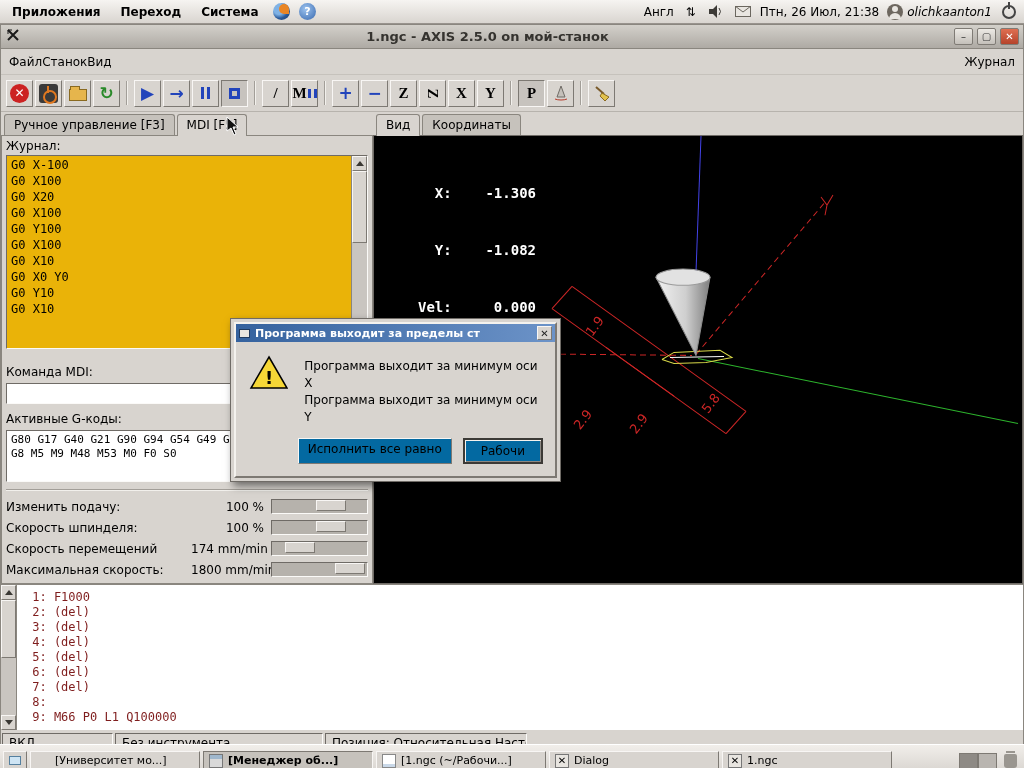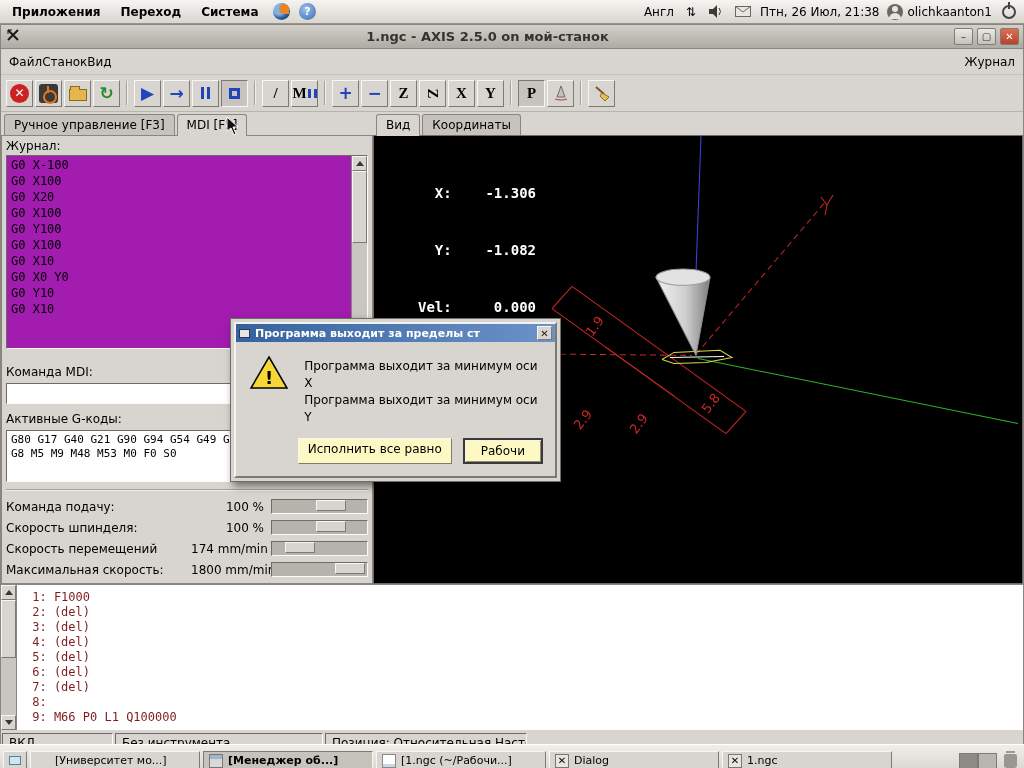--- a/index.html
+++ b/index.html
@@ -10,21 +10,21 @@
   
   .gnome-panel { position:absolute; top:0; left:0; width:1024px; height:24px; z-index:40;
     background:linear-gradient(#f6f4f1,#d9d5d0); border-bottom:1px solid #98938d;
     display:flex; justify-content:space-between; align-items:center; padding:0 6px; }
   .gp-left,.gp-right { display:flex; align-items:center; gap:8px; height:100%; }
   .gp-menu { padding:16px 6px; font-weight:bold; font-size:12px; display:flex; align-items:center; height:100%; cursor:default; }
   .gp-ico { width:18px; height:18px; display:inline-flex; align-items:center; justify-content:center; }
   .ff-ico { width:17px; height:17px; border-radius:50%; background:radial-gradient(circle at 35% 35%, #7fb2e5 0 35%, #2a5a9a 60%, #1a3a6a); position:relative; }
   .ff-ico::after { content:""; position:absolute; inset:1px 1px 6px 6px; border-radius:50% 50% 0 50%; background:#e98524; }
   .help-ico { width:17px; height:17px; border-radius:50%; background:radial-gradient(circle at 40% 35%, #9cc3ef, #3767ad); color:#fff; font-weight:bold; font-size:11px; text-align:center; line-height:17px; }
-  .user-badge { display:flex; align-items:center; gap:4px; }
+  .user-badge { display:flex; align-items:center; gap:4px;font-style:italic; }
   .user-ico { width:16px; height:16px; border-radius:50%; background:#6d675f; position:relative; }
   .user-ico::before { content:""; position:absolute; top:2px; left:5px; width:6px; height:6px; border-radius:50%; background:#e9e6e1; }
   .user-ico::after { content:""; position:absolute; bottom:1px; left:2px; width:12px; height:6px; border-radius:6px 6px 0 0; background:#e9e6e1; }
   .pwr-ico { width:14px; height:14px; border:2px solid #444; border-radius:50%; position:relative; }
   .pwr-ico::after { content:""; position:absolute; top:-5px; left:4px; width:2px; height:7px; background:#444; }
 
   
   .axis-window { position:absolute; top:24px; left:0; width:1024px; height:720px;
     display:flex; flex-direction:column; background:#d8d4cf; border:1px solid #8a867f; }
 
@@ -71,21 +71,21 @@
 
   .tabs-row { height:23px; flex:0 0 23px; display:flex; align-items:flex-end; padding-left:3px; gap:2px; }
   .tab { padding:3px 9px 3px; background:#c6c2bc; border:1px solid #8a867f; border-bottom:none;
     border-radius:3px 3px 0 0; font-size:12px; white-space:nowrap; }
   .tab.active { background:#d8d4cf; position:relative; z-index:2; margin-bottom:-1px; padding-bottom:4px; }
 
   .nb-body { flex:1; border:1px solid #8a867f; background:#d8d4cf; display:flex; flex-direction:column;
     padding:3px 4px; overflow:hidden; }
 
   .sec-label { height:16px; font-size:12px; }
-  .history-box { height:194px; flex:0 0 194px; background:#a21caf; border:1px solid;
+  .history-box { height:194px; flex:0 0 194px; background:#eab308; border:1px solid;
     border-color:#6f6b66 #fbfaf8 #fbfaf8 #6f6b66; display:flex; }
   .history-list { flex:1; font-family:"DejaVu Sans Mono",monospace; font-size:12px; padding:2px 4px; overflow:hidden; }
   .hist-item { height:16px; white-space:nowrap; }
 
   .vscroll { width:16px; flex:0 0 16px; background:#c9c5c0; border-left:1px solid #8a867f;
     display:flex; flex-direction:column; align-items:stretch; }
   .sb-btn { height:15px; flex:0 0 15px; background:#d8d4cf; border:1px solid;
     border-color:#f8f6f4 #7d7973 #7d7973 #f8f6f4; display:flex; align-items:center; justify-content:center; }
   .sb-btn i { width:0; height:0; border-left:4px solid transparent; border-right:4px solid transparent; }
   .sb-btn .tri-up { border-bottom:5px solid #3a3834; }
@@ -154,21 +154,21 @@
   .dlg-title { height:18px; background:linear-gradient(90deg,#35629e,#6c93c8); color:#fff;
     font-weight:bold; font-size:11px; display:flex; align-items:center; gap:5px; padding:0 3px; white-space:nowrap; overflow:hidden; }
   .dlg-title-ico { width:11px; height:9px; flex:0 0 11px; background:#e8e5e0; border:1px solid #203b60; }
   .dlg-title-text { flex:1; overflow:hidden; }
   .dlg-close { width:15px; height:14px; flex:0 0 15px; background:#d8d4cf; color:#222; font-size:10px;
     border:1px solid; border-color:#f8f6f4 #7d7973 #7d7973 #f8f6f4;
     display:flex; align-items:center; justify-content:center; }
   .dlg-body { display:flex; align-items:flex-start; gap:16px; padding:13px 10px 6px 13px; }
   .dlg-lines { font-size:12px; line-height:17px; padding-top:3px; }
   .dlg-buttons { display:flex; justify-content:flex-end; gap:11px; padding:6px 12px 12px; }
-  .dlg-btn { padding:3px 9px; background:#fef9c3; font-size:12px;
+  .dlg-btn { padding:3px 9px; background:#0369a1; font-size:12px;
     border:1px solid; border-color:#f8f6f4 #7d7973 #7d7973 #f8f6f4; }
   .dlg-btn.default { border:2px solid #3c3a36; box-shadow:inset 1px 1px 0 #f4f2ee, inset -1px -1px 0 #8d8983; padding:4px 16px; }
 
   
   .cursor { position:absolute; left:226px; top:116px; z-index:200; pointer-events:none; }
 </style>
 </head>
 <body>
 
 <div class="screen">
@@ -347,21 +347,21 @@
                 </span>
             </div>
           </div>
           <div class="sec-label" style="margin-top:16px">Команда MDI:</div>
           <div class="mdi-entry"></div>
           <div class="sec-label" style="margin-top:8px">Активные G-коды:</div>
           <div class="gcodes-box"><span>G80 G17 G40 G21 G90 G94 G54 G49 G99 G64 G97 G91.1</span><br><span>G8 M5 M9 M48 M53 M0 F0 S0</span></div>
           <div class="hsep"></div>
 
           <div class="slider-row">
-            <span class="slider-label">Команда подачу:</span>
+            <span class="slider-label">Изменить подачу:</span>
             <span class="slider-value">100 %</span>
             <span class="slider-track">
                 <span class="slider-thumb" style="left:46%"></span>
               </span>
           </div>
           <div class="slider-row">
             <span class="slider-label">Скорость шпинделя:</span>
             <span class="slider-value">100 %</span>
             <span class="slider-track">
                 <span class="slider-thumb" style="left:46%"></span>

